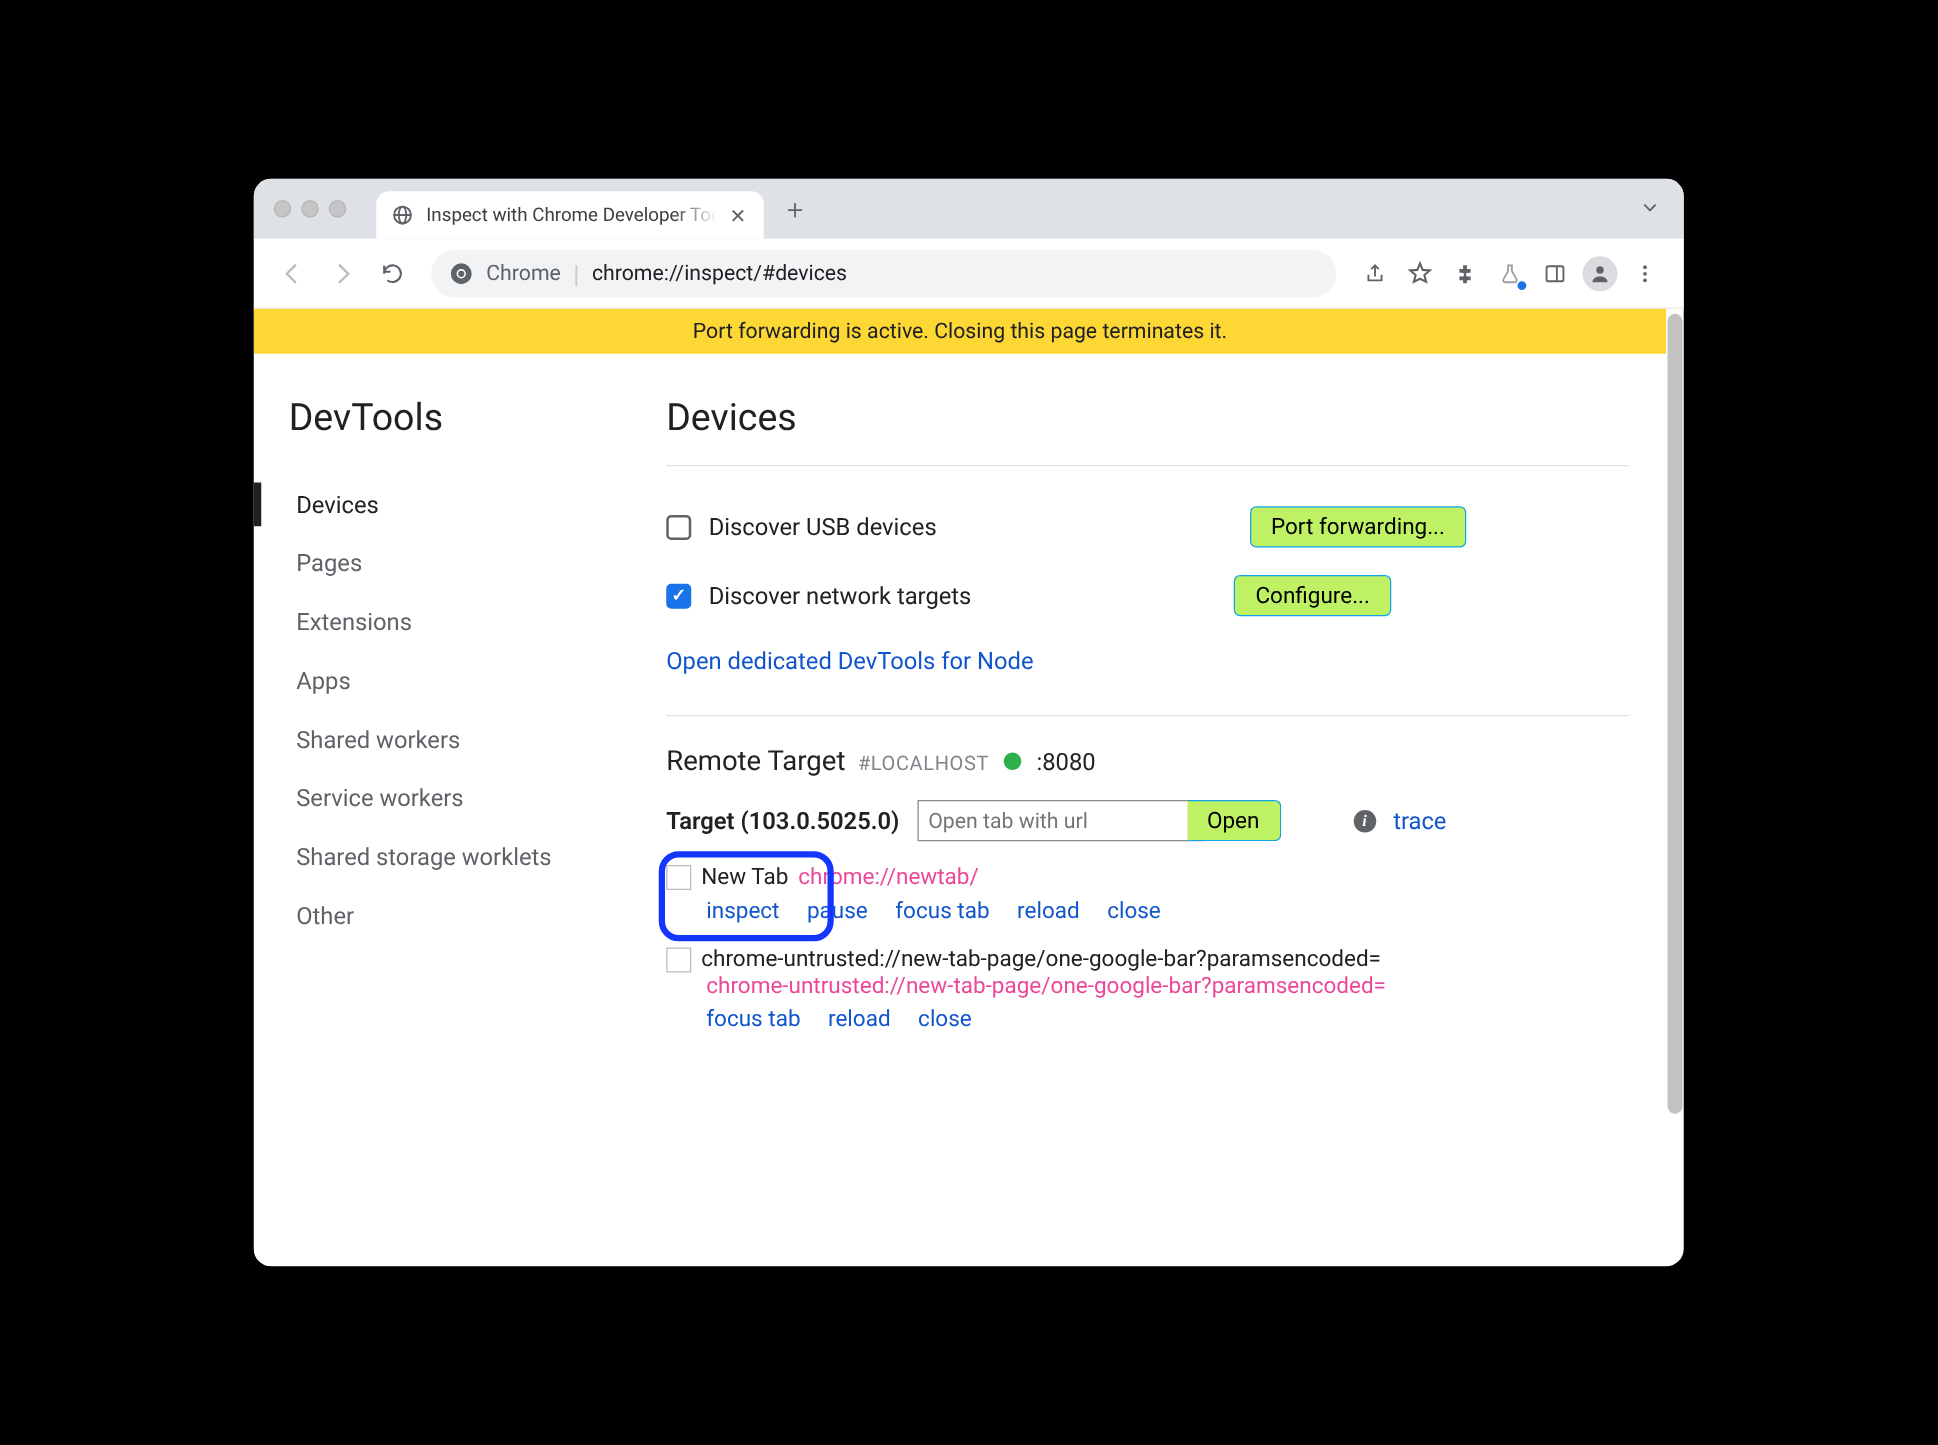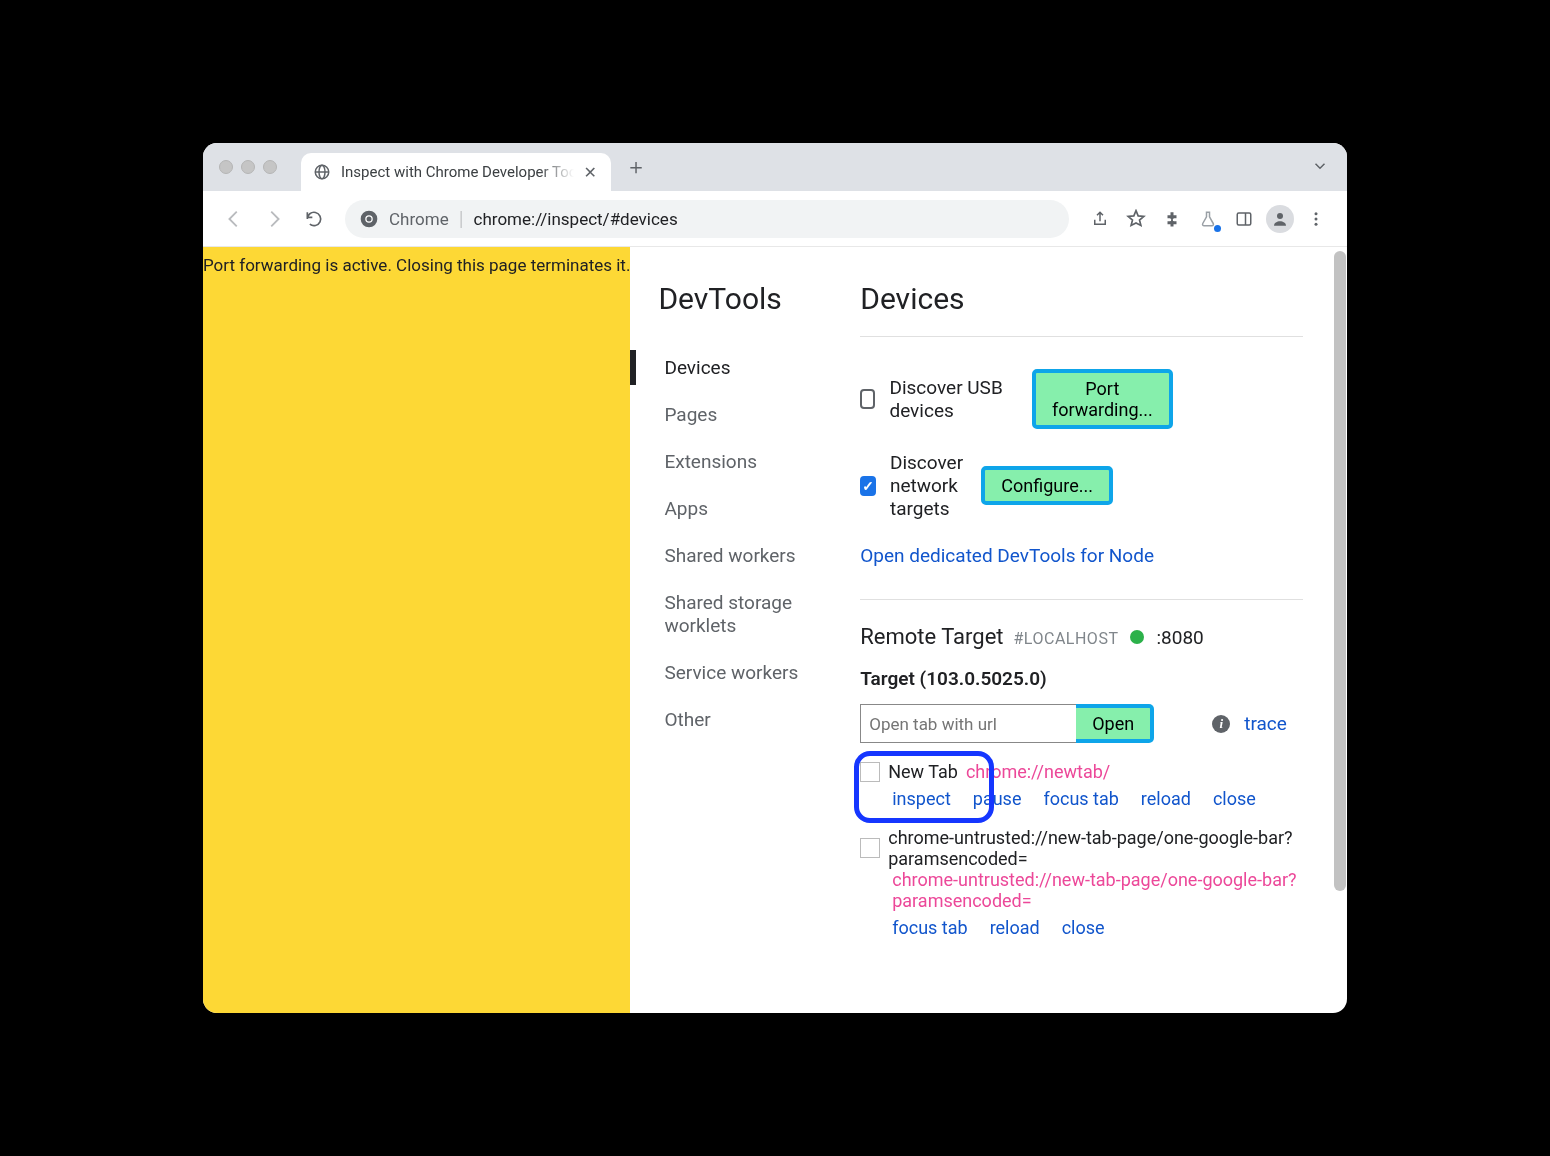--- a/index.html
+++ b/index.html
@@ -137,21 +137,21 @@
   .scroll-track .thumb {
     background:#c2c2c2;
     border-radius:8px;
     width:12px;
     margin:4px auto 0;
     height: 640px;
   }
   .content {
     flex:1;
     display:flex;
-    flex-direction:row;
+    flex-direction:column;
     overflow: hidden;
   }
   .banner {
     background: #fdd835;
     color: #202124;
     font-size: 17px;
     text-align:center;
     padding: 8px 0;
   }
   .page {
@@ -224,22 +224,22 @@
     background:#1a73e8;
     border-color:#1a73e8;
   }
   .chk.checked::after {
     content:"✓";
     color:#fff;
     font-size:14px;
     font-weight:bold;
   }
   .btn {
-    background: #86efac;
-    border: 4px solid #0ea5e9;
+    background: #bef264;
+    border: 1px solid #0ea5e9;
     border-radius: 5px;
     padding: 5px 16px;
     font-size: 18px;
     cursor:pointer;
     font-family: inherit;
   }
   .link {
     color: #1155cc;
     font-size: 19px;
     cursor:pointer;
@@ -450,22 +450,22 @@
 
       <div class="page">
 
         <div class="sidebar">
           <h1>DevTools</h1>
           <a class="nav-item active">Devices</a>
           <a class="nav-item">Pages</a>
           <a class="nav-item">Extensions</a>
           <a class="nav-item">Apps</a>
           <a class="nav-item">Shared workers</a>
+          <a class="nav-item">Service workers</a>
           <a class="nav-item">Shared storage worklets</a>
-          <a class="nav-item">Service workers</a>
           <a class="nav-item">Other</a>
         </div>
 
         <div class="main">
           <h2>Devices</h2>
 
           <div class="section">
             <div class="row" style="justify-content:space-between">
               <div style="display:flex;align-items:center;gap:14px">
                 <span class="chk"></span>

